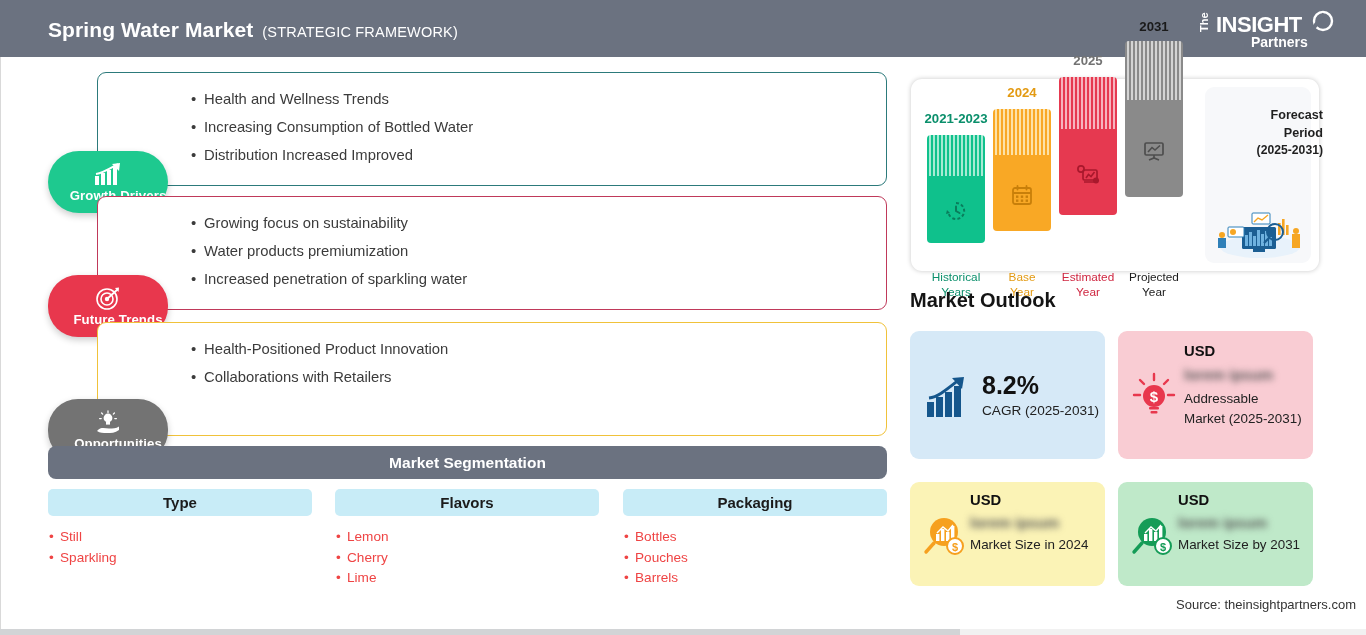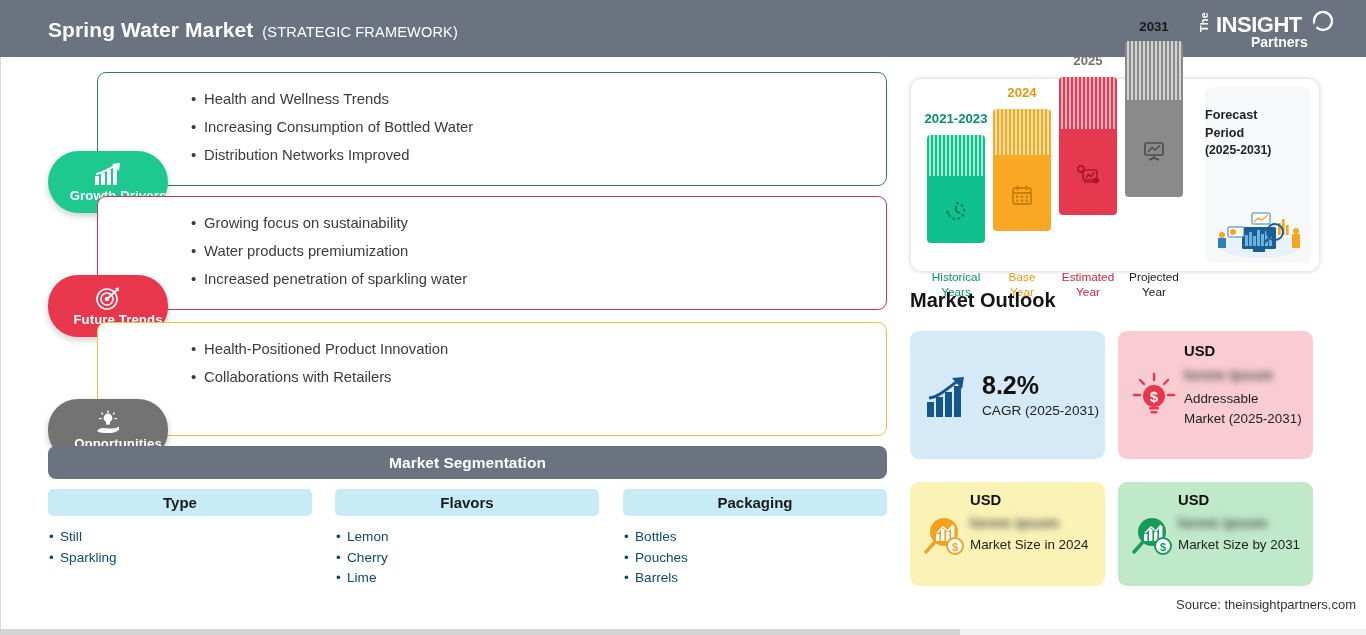--- a/index.html
+++ b/index.html
@@ -69,21 +69,21 @@
   .seg-col:nth-child(1) { left: 0; }
   .seg-col:nth-child(2) { left: 287px; }
   .seg-col:nth-child(3) { left: 575px; }
   .seg-col-head {
     height: 27px; background: #c8ecf7; border-radius: 5px;
     display: flex; align-items: center; justify-content: center;
     font-size: 15px; font-weight: bold; color: #1b1b1b;
   }
   .seg-items { margin-top: 11px; padding-left: 1px; }
   .seg-item {
-    font-size: 13.6px; color: #0c4a6e; line-height: 20.6px;
+    font-size: 13.6px; color: #ef4444; line-height: 20.6px;
     position: relative; padding-left: 11px;
   }
   .seg-item::before { content: "•"; position: absolute; left: 0; top: 0; }
 
   
   .right-col { position: absolute; left: 900px; top: 57px; width: 466px; height: 578px; }
 
   .timeline-card {
     position: absolute; left: 11px; top: 22px; width: 408px; height: 192px;
     background: #fff; border-radius: 11px;
@@ -106,21 +106,21 @@
   .bar-col .cap {
     position: absolute; left: 50%; transform: translateX(-50%); bottom: -36px;
     font-size: 11.8px; font-weight: normal; text-align: center; line-height: 14.5px; white-space: nowrap;
   }
 
   .forecast {
     position: absolute; right: 8px; top: 8px; width: 106px; height: 176px;
     background: #f7f8fa; border-radius: 9px;
   }
   .forecast-txt {
-    position: absolute; left: 0; top: 20px; width: 106px; text-align: left;
+    position: absolute; left: 12px; top: 20px; width: 106px; text-align: right;
     font-size: 12.6px; font-weight: bold; color: #1f1f1f; line-height: 17.5px;
   }
   .forecast-sub { font-size: 12.2px; font-weight: bold; color: #1f1f1f; }
   .forecast-ill { position: absolute; left: 3px; bottom: 4px; width: 100px; height: 56px; }
 
   .outlook-title {
     position: absolute; left: 10px; top: 232px;
     font-size: 20px; font-weight: bold; color: #141414;
   }
 
@@ -198,21 +198,21 @@
   </div>
 
   <div class="left-edge"></div>
 
   <div class="left-col">
 
     <div class="row-box green">
       <div class="bullets">
         <div class="bullet">Health and Wellness Trends</div>
         <div class="bullet">Increasing Consumption of Bottled Water</div>
-        <div class="bullet">Distribution Networks Improved</div>
+        <div class="bullet">Distribution Increased Improved</div>
       </div>
     </div>
     <div class="badge green">
       <span class="badge-ico">
         <svg width="30" height="24" viewBox="0 0 30 24">
           <rect x="2" y="14" width="4" height="9" fill="#fff"></rect>
           <rect x="8" y="11" width="4" height="12" fill="#fff"></rect>
           <rect x="14" y="8" width="4" height="15" fill="#fff"></rect>
           <rect x="20" y="5" width="4" height="18" fill="#fff"></rect>
           <path d="M3 12 C10 11, 16 7, 25 2" stroke="#fff" stroke-width="2" fill="none"></path>

